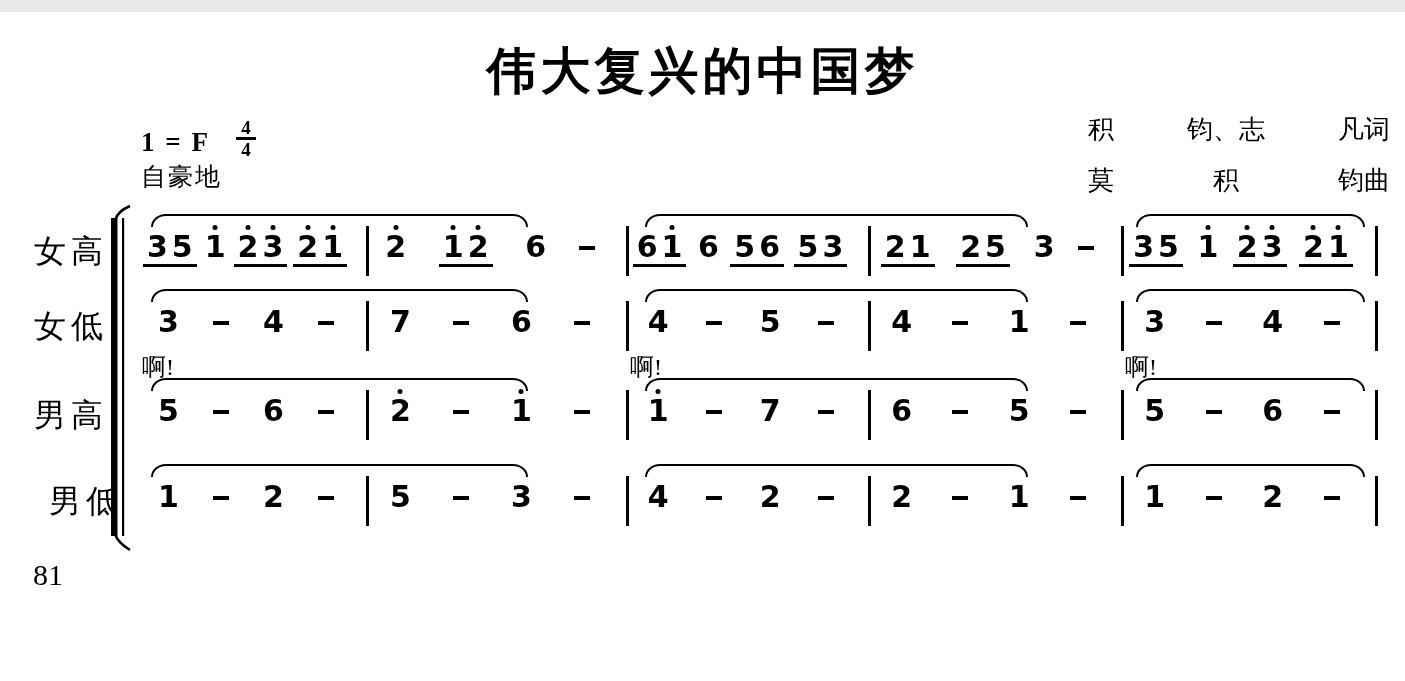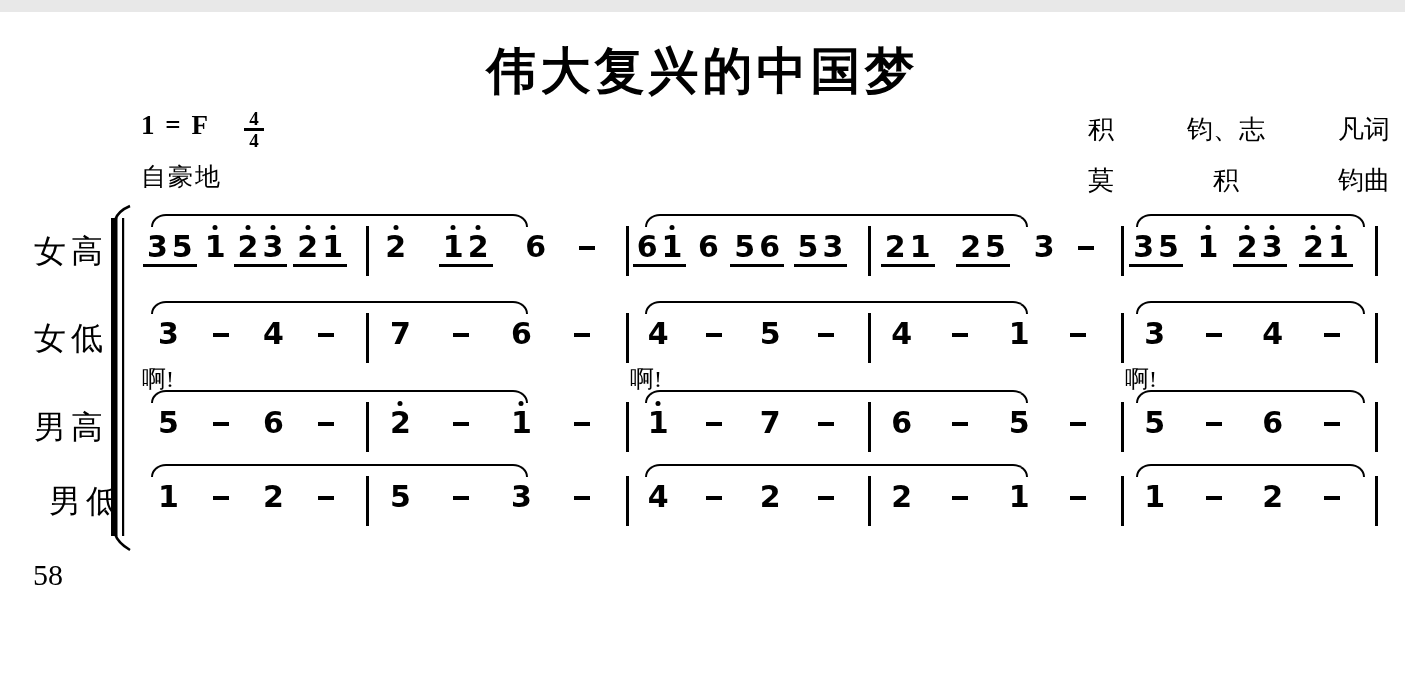--- a/index.html
+++ b/index.html
@@ -6,21 +6,21 @@
   .page{
     position:relative;width:1405px;height:681px;background:#ffffff;color:#000;
     font-family:"Liberation Serif","DejaVu Serif",serif;overflow:hidden;margin:12px auto;
   }
   .title{
     position:absolute;top:26px;left:0;width:100%;text-align:center;margin:0;
     font-size:50px;font-weight:bold;letter-spacing:4px;
   }
   .keyblock{
     position:absolute;left:141px;top:98px;height:48px;
-    display:flex;align-items:flex-start;font-weight:bold;font-size:27px;gap:8px;
+    display:flex;align-items:flex-end;font-weight:bold;font-size:27px;
   }
   .keysig{letter-spacing:2px;}
   .timesig{display:inline-flex;flex-direction:column;align-items:center;margin-left:26px;
     font-size:19px;line-height:17px;font-weight:bold;}
   .fracbar{width:20px;height:3px;background:#000;margin:1px 0;}
   .tempo{position:absolute;left:141px;top:148px;font-size:25px;letter-spacing:2px;text-align:right;}
   .credits{position:absolute;left:1088px;top:100px;width:302px;font-size:26px;}
   .credit-line{display:flex;justify-content:space-between;margin-bottom:16px;}
   .bracket{position:absolute;left:102px;top:192px;}
   .score{position:absolute;left:140px;top:202px;width:1250px;height:340px;}
@@ -173,21 +173,21 @@
             <span class="ch">2<span class="octdot"></span></span>
             <span class="ch">3<span class="octdot"></span></span>
           </div>
           <div class="tok ul">
             <span class="ch">2<span class="octdot"></span></span>
             <span class="ch">1<span class="octdot"></span></span>
           </div>
         </div>
         <div class="barline" style="left: 1235px;"></div>
       </div>
-      <div class="voice-row" style="top: 87px;">
+      <div class="voice-row" style="top: 75px;">
         <div class="vlabel">女低</div>
         <div class="slur" style="left: 11.3px; width: 376.66px;"></div>
         <div class="slur" style="left: 504.8px; width: 383.33px;"></div>
         <div class="slur" style="left: 995.6px; width: 229.32px;"></div>
         <div class="measure" style="left: 0px; width: 226px;">
           <div class="tok">
             <span class="ch">3</span>
           </div>
           <div class="tok">
             <div class="dash"></div>
@@ -257,21 +257,21 @@
           </div>
           <div class="tok">
             <div class="dash"></div>
           </div>
         </div>
         <div class="barline" style="left: 1235px;"></div>
         <div class="lyric" style="left: 2px;">啊!</div>
         <div class="lyric" style="left: 490px;">啊!</div>
         <div class="lyric" style="left: 985px;">啊!</div>
       </div>
-      <div class="voice-row" style="top: 176px; text-decoration: underline;">
+      <div class="voice-row" style="top: 164px; text-decoration: underline;">
         <div class="vlabel">男高</div>
         <div class="slur" style="left: 11.3px; width: 376.66px;"></div>
         <div class="slur" style="left: 504.8px; width: 383.33px;"></div>
         <div class="slur" style="left: 995.6px; width: 229.32px;"></div>
         <div class="measure" style="left: 0px; width: 226px;">
           <div class="tok">
             <span class="ch">5</span>
           </div>
           <div class="tok">
             <div class="dash"></div>
@@ -421,14 +421,14 @@
             <span class="ch">2</span>
           </div>
           <div class="tok">
             <div class="dash"></div>
           </div>
         </div>
         <div class="barline" style="left: 1235px;"></div>
       </div>
     </div>
 
-  <div class="pageno">58</div>
+  <div class="pageno">81</div>
 </div>
 
 </body></html>

